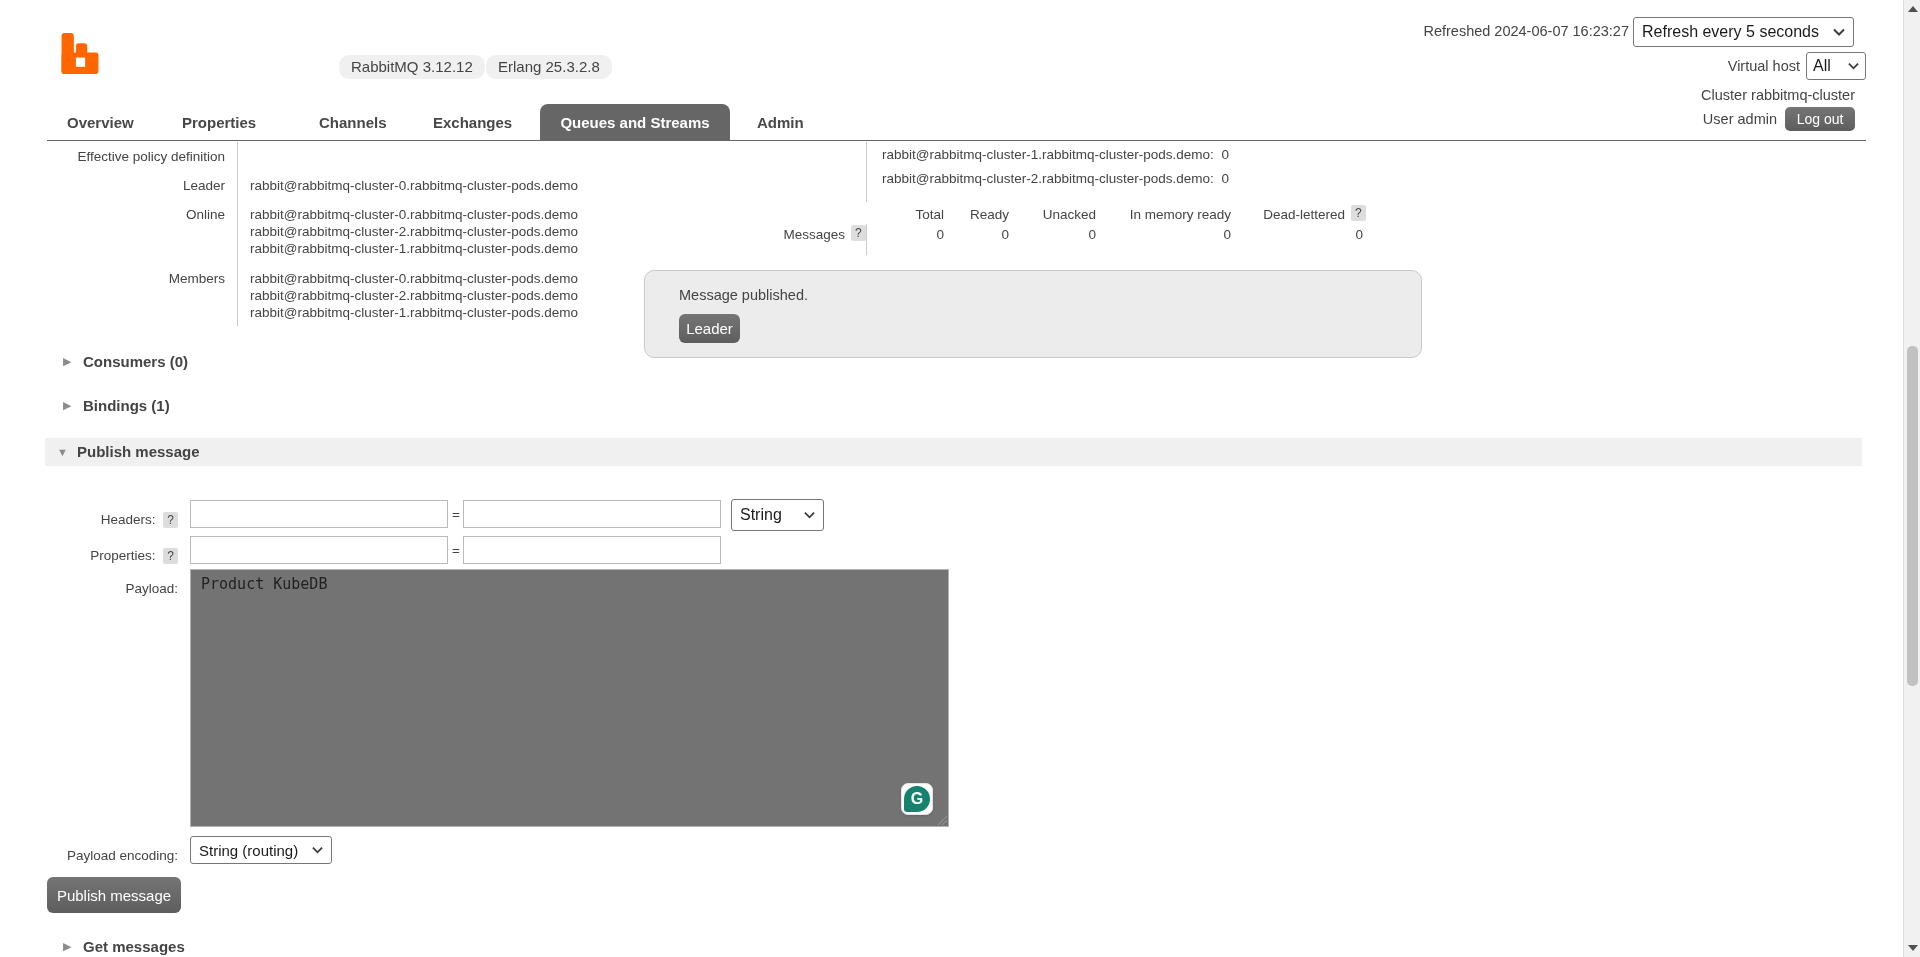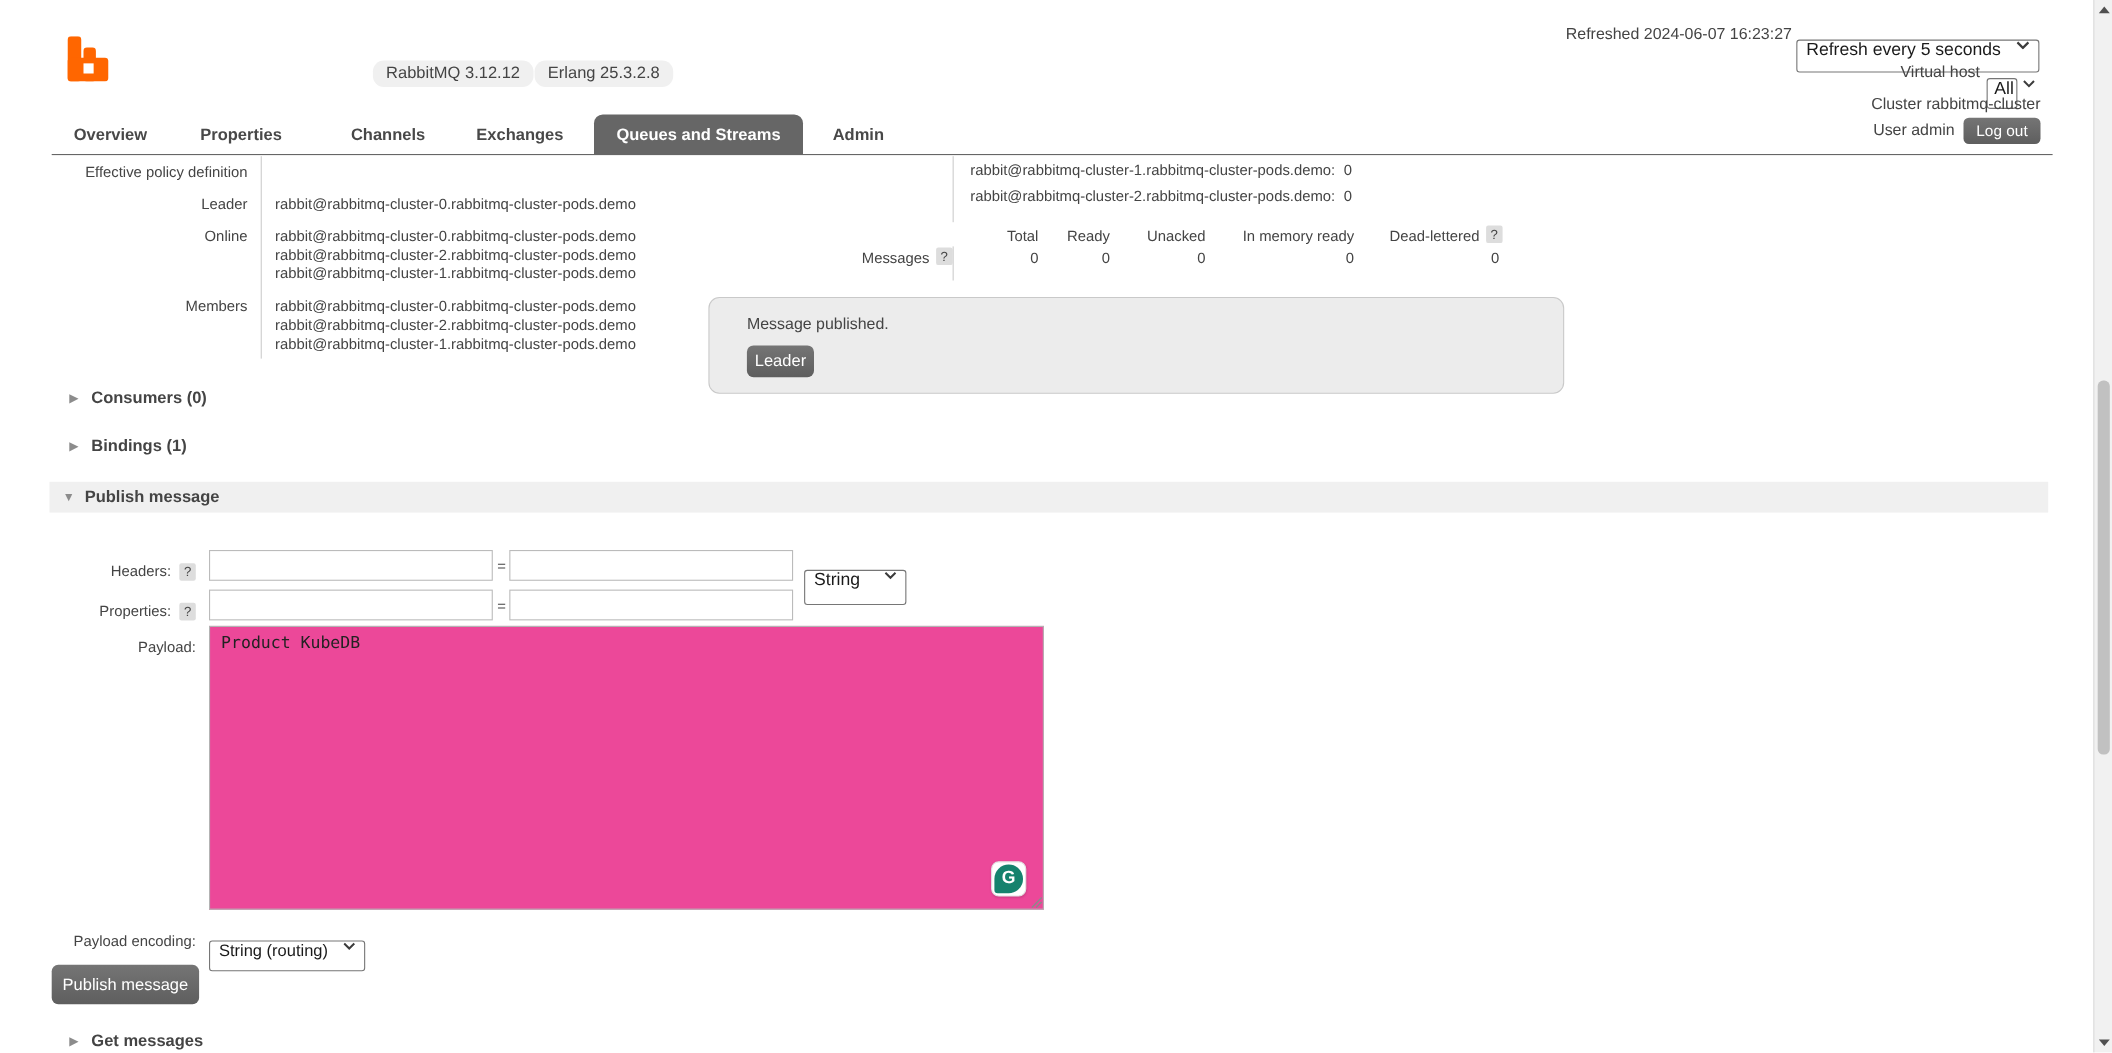--- a/index.html
+++ b/index.html
@@ -17,22 +17,22 @@
   
   .brand { font-size:42px; letter-spacing:-1px; font-weight:500; line-height:44px; }
   .brand .orange { color:#ff6600; }
   .brand .gray { color:#a8a8a8; }
   .tm { font-size:12px; color:#a8a8a8; }
   .badge { background:#f0f0f0; border-radius:10px; height:24px; line-height:24px;
            padding:0 12px; font-size:15px; color:#444; display:inline-block; }
 
   
   .sel { background:#fff; border:1px solid #767676; border-radius:3px;
-         display:flex; align-items:flex-start; justify-content:space-between;
-         padding:0 8px; color:#1a1a1a; cursor:default;margin-top:19px; }
+         display:flex; align-items:center; justify-content:space-between;
+         padding:0 8px; color:#1a1a1a; cursor:default; }
   .sel svg { flex:none; margin-left:8px; }
 
   .btn { background:linear-gradient(#757575,#5e5e5e); color:#fff; border:none;
          border-radius:6px; text-align:center; cursor:pointer;
          font-family:"Liberation Sans", sans-serif; display:flex;
          align-items:center; justify-content:center; }
 
   
   .tabline { background:#666; height:1px; }
   .tab-label { font-size:15px; font-weight:bold; color:#484848; cursor:pointer; }
@@ -48,21 +48,21 @@
   .popup { background:#ececec; border:1px solid #c9c9c9; border-radius:10px; }
 
   
   .sec-head { display:flex; align-items:center; gap:8px; cursor:pointer; }
   .tri { color:#8c8c8c; font-size:11px; width:12px; display:inline-block; }
   .sec-title { font-size:15px; font-weight:bold; color:#444; }
   .bar { background:#f0f0f0; }
 
   input[type=text] { border:1px solid #bbb; background:#fff; height:28px;
                      padding:0 6px; font-size:14px; color:#333; border-radius:0; }
-  textarea { border:1px solid #b3b3b3; background:#ec4899; resize:none;
+  textarea { border:1px solid #b3b3b3; background:#737373; resize:none;
              font-family:"DejaVu Sans Mono","Liberation Mono",monospace;
              font-size:15px; color:#222; padding:5px 10px; line-height:19px; }
 
   .gram { width:32px; height:32px; background:#fff; border:1px solid #e4e4e4;
           border-radius:7px; box-shadow:0 1px 2px rgba(0,0,0,.12);
           display:flex; align-items:center; justify-content:center; cursor:pointer; }
   .gram .bubble { width:26px; height:26px; background:#15826d;
           border-radius:50% 50% 50% 3px; color:#fff; font-weight:bold;
           font-size:16px; display:flex; align-items:center; justify-content:center; }
 
@@ -90,21 +90,21 @@
 
   <div class="abs med r" style="left:1330px;top:23px;width:299px">Refreshed 2024-06-07 16:23:27</div>
   <div class="abs sel" style="left:1633px;top:17px;width:221px;height:30px;font-size:16px">
     <span>Refresh every 5 seconds</span>
     <svg width="12" height="8" viewBox="0 0 12 8">
         <path d="M1 1.5 L6 6.5 L11 1.5" fill="none" stroke="#3c3c3c" stroke-width="2"></path>
       </svg>
   </div>
 
   <div class="abs med r" style="left:1600px;top:58px;width:200px">Virtual host</div>
-  <div class="abs sel" style="left:1806px;top:52px;width:28px;height:28px;font-size:16px;padding:0 6px">
+  <div class="abs sel" style="left:1806px;top:52px;width:60px;height:28px;font-size:16px;padding:0 6px">
     <span>All</span>
     <svg width="11" height="8" viewBox="0 0 12 8">
         <path d="M1 1.5 L6 6.5 L11 1.5" fill="none" stroke="#3c3c3c" stroke-width="2"></path>
       </svg>
   </div>
 
   <div class="abs med r" style="left:1455px;top:87px;width:400px">
     <span>Cluster</span>
     <span class="b">rabbitmq-cluster</span>
   </div>

